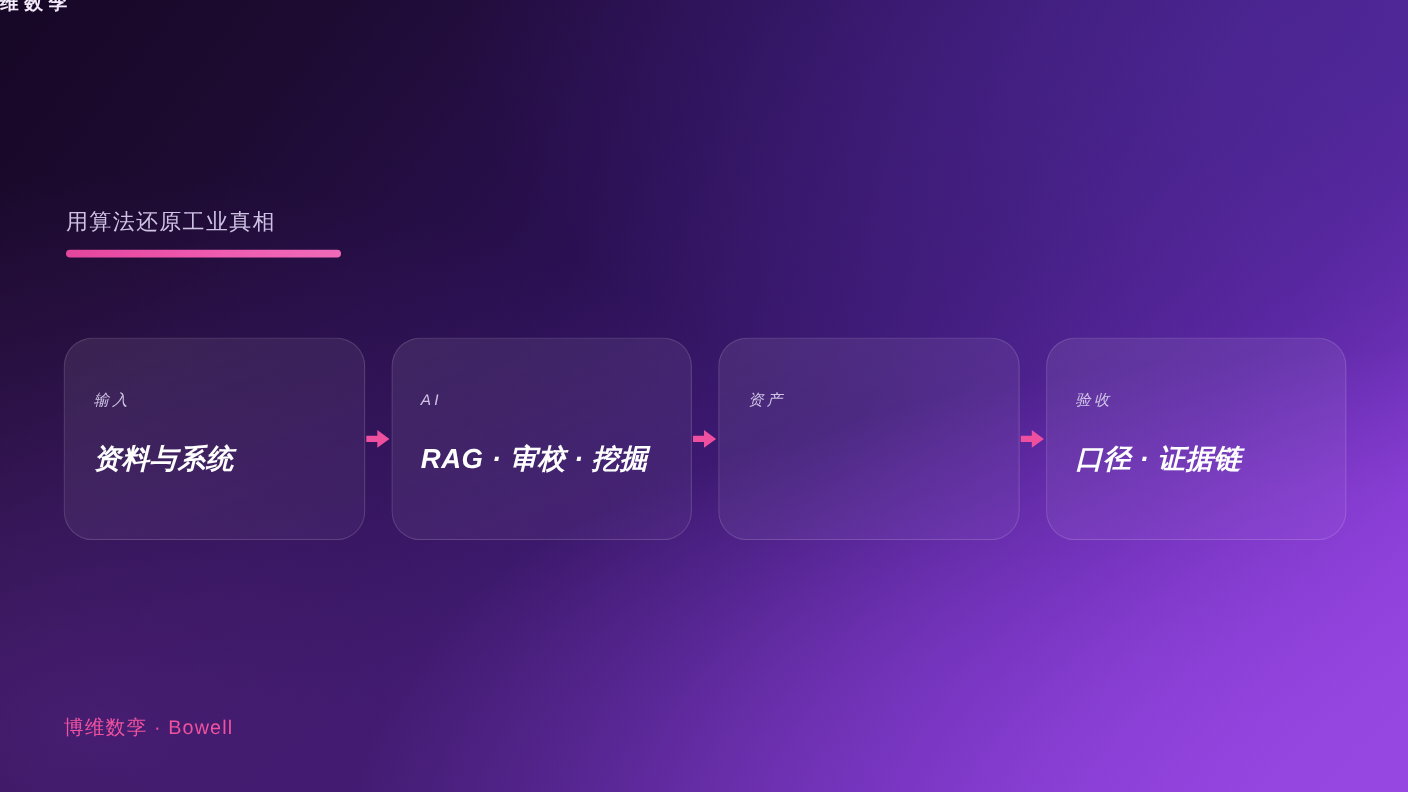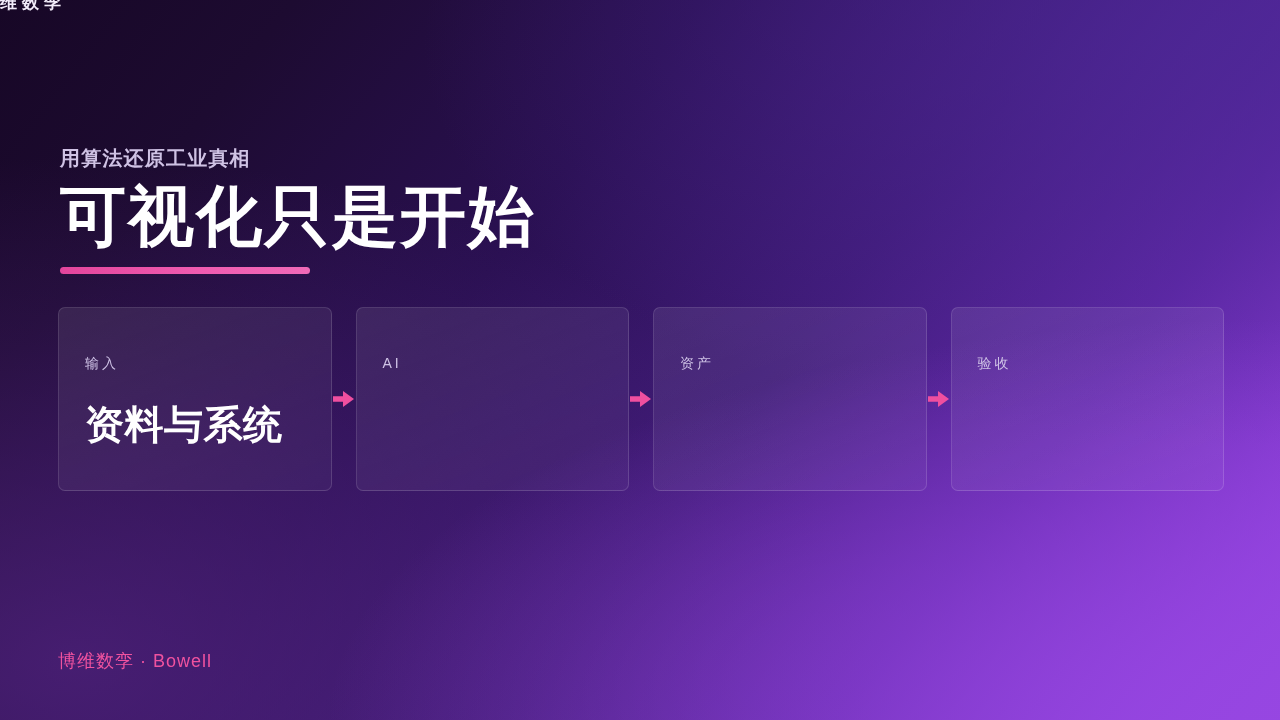--- a/index.html
+++ b/index.html
@@ -35,21 +35,22 @@
   
   .headline {
     position:absolute;
     left:60px; top:146px;
   }
   .eyebrow {
     font-size:20px;
     color:#cfc2e4;
     letter-spacing:1.2px;
     line-height:1.2;
-    font-weight:700;
+    font-weight:400;
+    margin-top:44px;
   }
   .title {
     margin-top:10px;
     font-size:66px;
     font-weight:700;
     color:#ffffff;
     letter-spacing:2px;
     line-height:1.12;
     white-space:nowrap;
   }
@@ -63,36 +64,37 @@
   
   .pipeline {
     position:absolute;
     left:58px; top:307px;
     width:1166px; height:184px;
     display:flex;
     align-items:stretch;
   }
   .card {
     flex:1 1 0;
-    border-radius:7px;
+    border-radius:26px;
     border:1px solid rgba(255,255,255,0.13);
     background:linear-gradient(160deg, rgba(255,255,255,0.085) 0%, rgba(255,255,255,0.035) 100%);
     padding:48px 26px 16px 26px;
     position:relative;
+    font-style:italic;
   }
   .card-label {
     font-size:14px;
     letter-spacing:3px;
     color:#cfc3e6;
     font-weight:400;
     line-height:1;
   }
   .card-title {
     margin-top:33px;
-    font-size:39px;
+    font-size:25px;
     font-weight:700;
     color:#ffffff;
     letter-spacing:0.5px;
     line-height:1.15;
     white-space:nowrap;
   }
 
   .connector {
     flex:0 0 24px;
     display:flex;
@@ -115,58 +117,59 @@
 </style>
 </head>
 <body>
 
 <div id="slide">
 
   <div class="brand-top">博维数孪</div>
 
   <div class="headline">
     <div class="eyebrow">用算法还原工业真相</div>
-    <div class="title">可视化只是开始</div>
     <div class="accent-bar"></div>
   </div>
 
   <div class="pipeline">
 
     <div class="card">
       <div class="card-label">输入</div>
       <div class="card-title">资料与系统</div>
     </div>
 
     <div class="connector">
       <svg class="arrow-icon" width="24" height="20" viewBox="0 0 24 20">
         <path d="M1 7.2 H11 V2 L22 10 L11 18 V12.8 H1 Z" fill="#ef4f9f"></path>
       </svg>
     </div>
 
     <div class="card">
       <div class="card-label">AI</div>
+      <div class="card-title">RAG · 审校 · 挖掘</div>
     </div>
 
     <div class="connector">
       <svg class="arrow-icon" width="24" height="20" viewBox="0 0 24 20">
         <path d="M1 7.2 H11 V2 L22 10 L11 18 V12.8 H1 Z" fill="#ef4f9f"></path>
       </svg>
     </div>
 
     <div class="card">
       <div class="card-label">资产</div>
     </div>
 
     <div class="connector">
       <svg class="arrow-icon" width="24" height="20" viewBox="0 0 24 20">
         <path d="M1 7.2 H11 V2 L22 10 L11 18 V12.8 H1 Z" fill="#ef4f9f"></path>
       </svg>
     </div>
 
     <div class="card">
       <div class="card-label">验收</div>
+      <div class="card-title">口径 · 证据链</div>
     </div>
 
   </div>
 
   <div class="footer">博维数孪 · Bowell</div>
 
 </div>
 
 </body></html>

